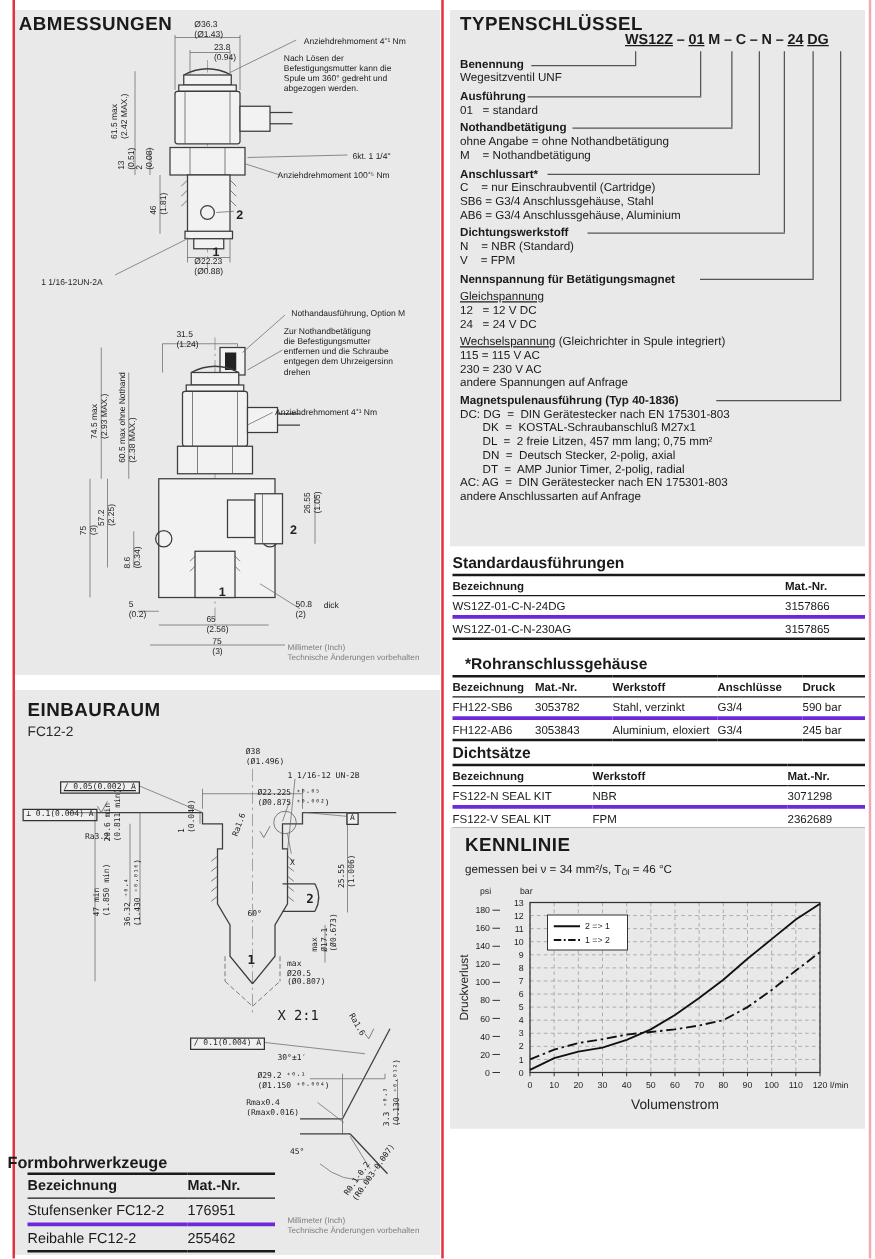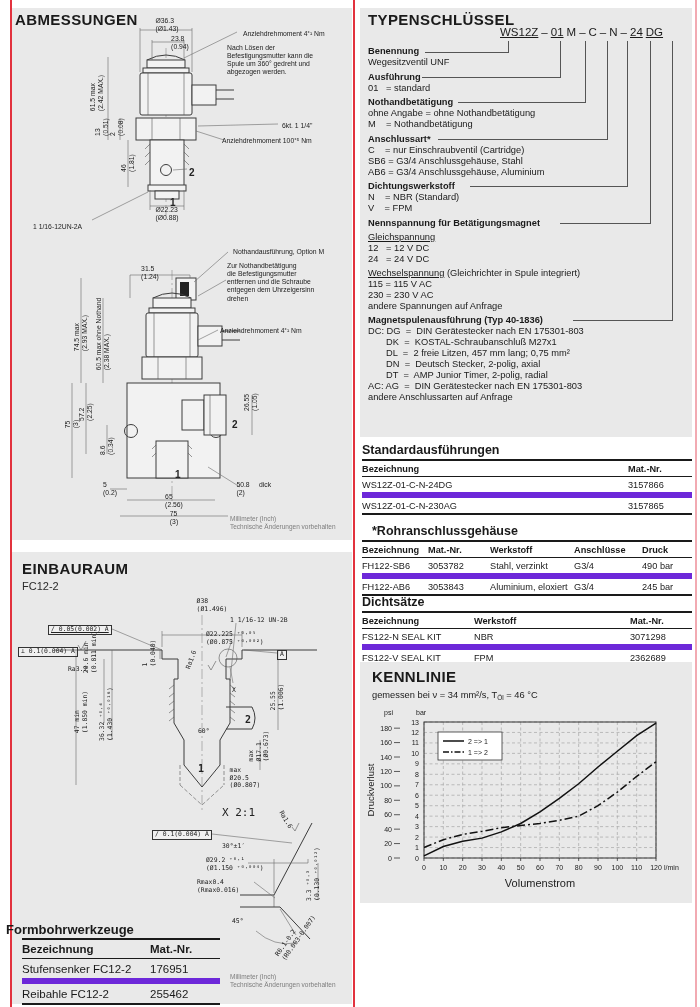--- a/index.html
+++ b/index.html
@@ -18,34 +18,34 @@
   .thin{fill:none;stroke:#555;stroke-width:.6;}
   .dim{fill:none;stroke:#6a6a6a;stroke-width:.6;}
   .cl{stroke:#8a8a8a;stroke-width:.6;stroke-dasharray:10 3 2 3;fill:none;}
   .dash{fill:none;stroke:#555;stroke-width:.6;stroke-dasharray:4 2;}
   .blackfill{fill:#222;stroke:none;}
   .dlabel{position:absolute;font-size:6.8px;line-height:1.2;white-space:pre;color:#222;}
   .labels-mono .dlabel{font-family:"DejaVu Sans Mono",monospace;font-size:6.4px;}
   .dlabel.dbold{font-size:10px;font-weight:bold;}
   .dlabel.dbox{border:1px solid #333;padding:0 2px;background:rgba(255,255,255,.35);}
   
-  .ts-code{position:absolute;display:flex;gap:3px;font-size:11.5px;font-weight:normal;}
+  .ts-code{position:absolute;display:flex;gap:3px;font-size:11.5px;font-weight:bold;}
   .ts-code .u{text-decoration:underline;}
   .ts-lines{position:absolute;font-size:9.3px;line-height:11px;white-space:pre;}
   .ts-h{font-weight:bold;margin-top:3.5px;}
   .ts-lines > :first-child{margin-top:0;}
   .ts-sub{margin-top:3px;}
   .ts-sub .u{text-decoration:underline;}
   .connh,.connv{position:absolute;background:#555;}
   .connh{height:1px;} .connv{width:1px;}
   
   .tbl-title{position:absolute;font-size:12.5px;font-weight:bold;}
   .dtable{position:absolute;display:grid;font-size:9.2px;}
   .dtable .th{font-weight:bold;border-top:2px solid #1a1a1a;border-bottom:1px solid #1a1a1a;padding:3px 2px 2px 0;}
-  .dtable .td{border-bottom:6px solid #6d28d9;padding:2.5px 2px 2.5px 0;}
+  .dtable .td{border-bottom:3px solid #6d28d9;padding:2.5px 2px 2.5px 0;}
   .dtable .td.lastrow{border-bottom:2px solid #1a1a1a;}
   .dtable.big{font-size:11.5px;}
   .dtable.big .th{padding:3px 2px 3px 0;}
   .dtable.big .td{padding:3.5px 2px 3.5px 0;}
   
   .kenn-sub{position:absolute;font-size:9.3px;}
   .kenn-sub .sub{font-size:6.5px;vertical-align:-2px;}
   .grid{stroke:#9a9a9a;stroke-width:.6;stroke-dasharray:3 2.5;}
   .frame{fill:none;stroke:#333;stroke-width:1;}
   .tick{font:7px "Liberation Sans",sans-serif;fill:#222;}
@@ -366,21 +366,21 @@
   <div class="dtable" style="left:362px;top:540px;width:330px;grid-template-columns:66px 62px 84px 68px 1fr">
       <span class="th">Bezeichnung</span>
       <span class="th">Mat.-Nr.</span>
       <span class="th">Werkstoff</span>
       <span class="th">Anschlüsse</span>
       <span class="th">Druck</span>
       <span class="td">FH122-SB6</span>
       <span class="td">3053782</span>
       <span class="td">Stahl, verzinkt</span>
       <span class="td">G3/4</span>
-      <span class="td">490 bar</span>
+      <span class="td">590 bar</span>
       <span class="td lastrow">FH122-AB6</span>
       <span class="td lastrow">3053843</span>
       <span class="td lastrow">Aluminium, eloxiert</span>
       <span class="td lastrow">G3/4</span>
       <span class="td lastrow">245 bar</span>
     </div>
 
   <div class="tbl-title" style="left:362px;top:595px">Dichtsätze</div>
   <div class="dtable" style="left:362px;top:611px;width:330px;grid-template-columns:112px 156px 1fr">
       <span class="th">Bezeichnung</span>

